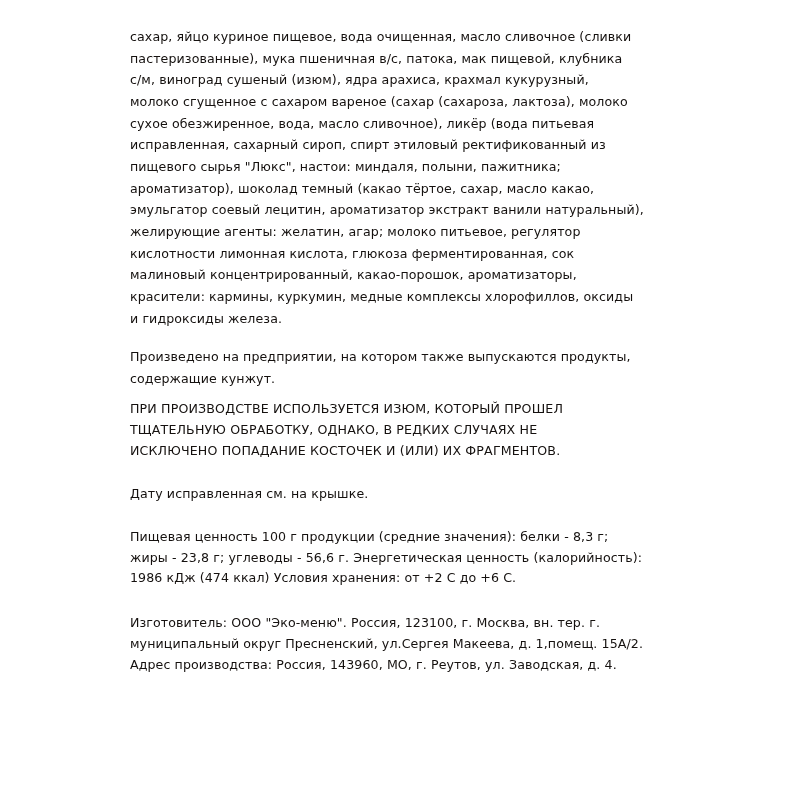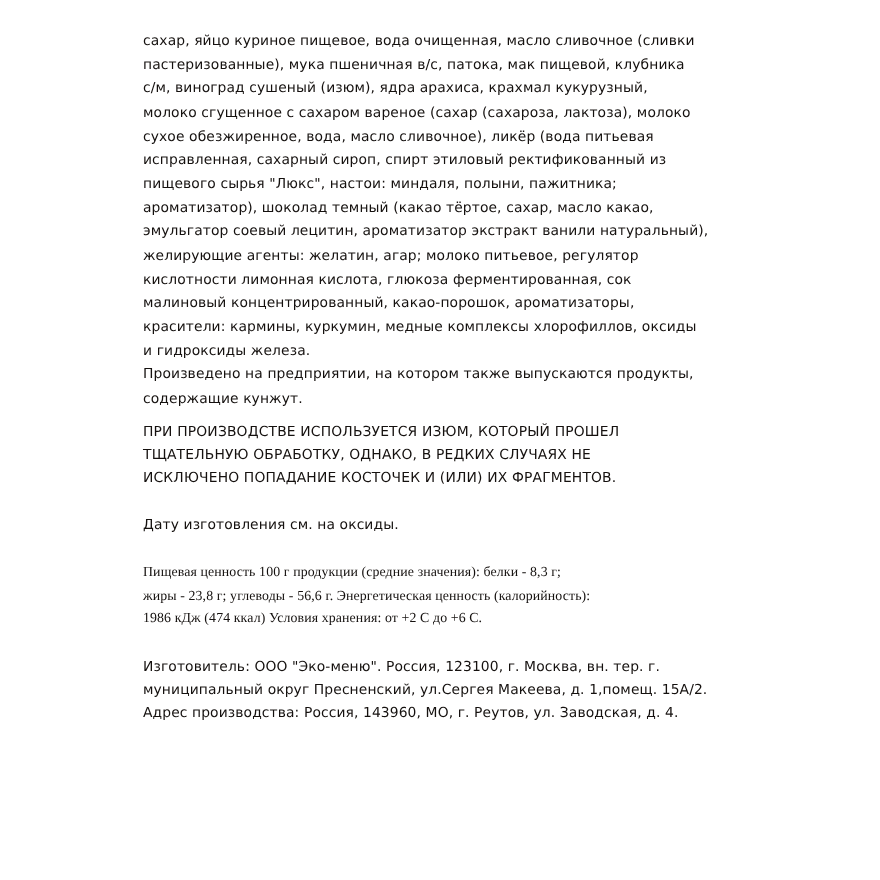--- a/index.html
+++ b/index.html
@@ -26,35 +26,34 @@
     line-height: 1.72;
     letter-spacing: 0.1px;
     text-align: left;
     white-space: pre-wrap;
     color: #15110f;
   }
   .block.ingredients {
     margin: 0;
   }
   .block.produced-note {
-    margin-top: 0px;
+    margin-top: 17px;
   }
   .block.warning {
     margin-top: 8px;
     text-transform: uppercase;
     letter-spacing: 0.15px;
     line-height: 1.68;
   }
   .block.date-note {
     margin-top: 22px;
   }
   .block.nutrition {
     margin-top: 22px;
     line-height: 1.66;
-    font-family: Liberation Serif, serif;
   }
   .block.ready-note {
     margin-top: 0px;
   }
   .block.manufacturer {
     margin-top: 24px;
     line-height: 1.66;
   }
 </style>
 </head>
@@ -77,21 +76,21 @@
 красители: кармины, куркумин, медные комплексы хлорофиллов, оксиды
 и гидроксиды железа.</div>
 
   <div class="block produced-note">Произведено на предприятии, на котором также выпускаются продукты,
 содержащие кунжут.</div>
 
   <div class="block warning">ПРИ ПРОИЗВОДСТВЕ ИСПОЛЬЗУЕТСЯ ИЗЮМ, КОТОРЫЙ ПРОШЕЛ
 ТЩАТЕЛЬНУЮ ОБРАБОТКУ, ОДНАКО, В РЕДКИХ СЛУЧАЯХ НЕ
 ИСКЛЮЧЕНО ПОПАДАНИЕ КОСТОЧЕК И (ИЛИ) ИХ ФРАГМЕНТОВ.</div>
 
-  <div class="block date-note">Дату изготовления см. на оксиды.</div>
+  <div class="block date-note">Дату исправленная см. на крышке.</div>
 
   <div class="block nutrition">Пищевая ценность 100 г продукции (средние значения): белки - 8,3 г;
 жиры - 23,8 г; углеводы - 56,6 г. Энергетическая ценность (калорийность):
 1986 кДж (474 ккал) Условия хранения: от +2 С до +6 С.</div>
 
 
   <div class="block manufacturer">Изготовитель: ООО "Эко-меню". Россия, 123100, г. Москва, вн. тер. г.
 муниципальный округ Пресненский, ул.Сергея Макеева, д. 1,помещ. 15А/2.
 Адрес производства: Россия, 143960, МО, г. Реутов, ул. Заводская, д. 4.</div>
 

